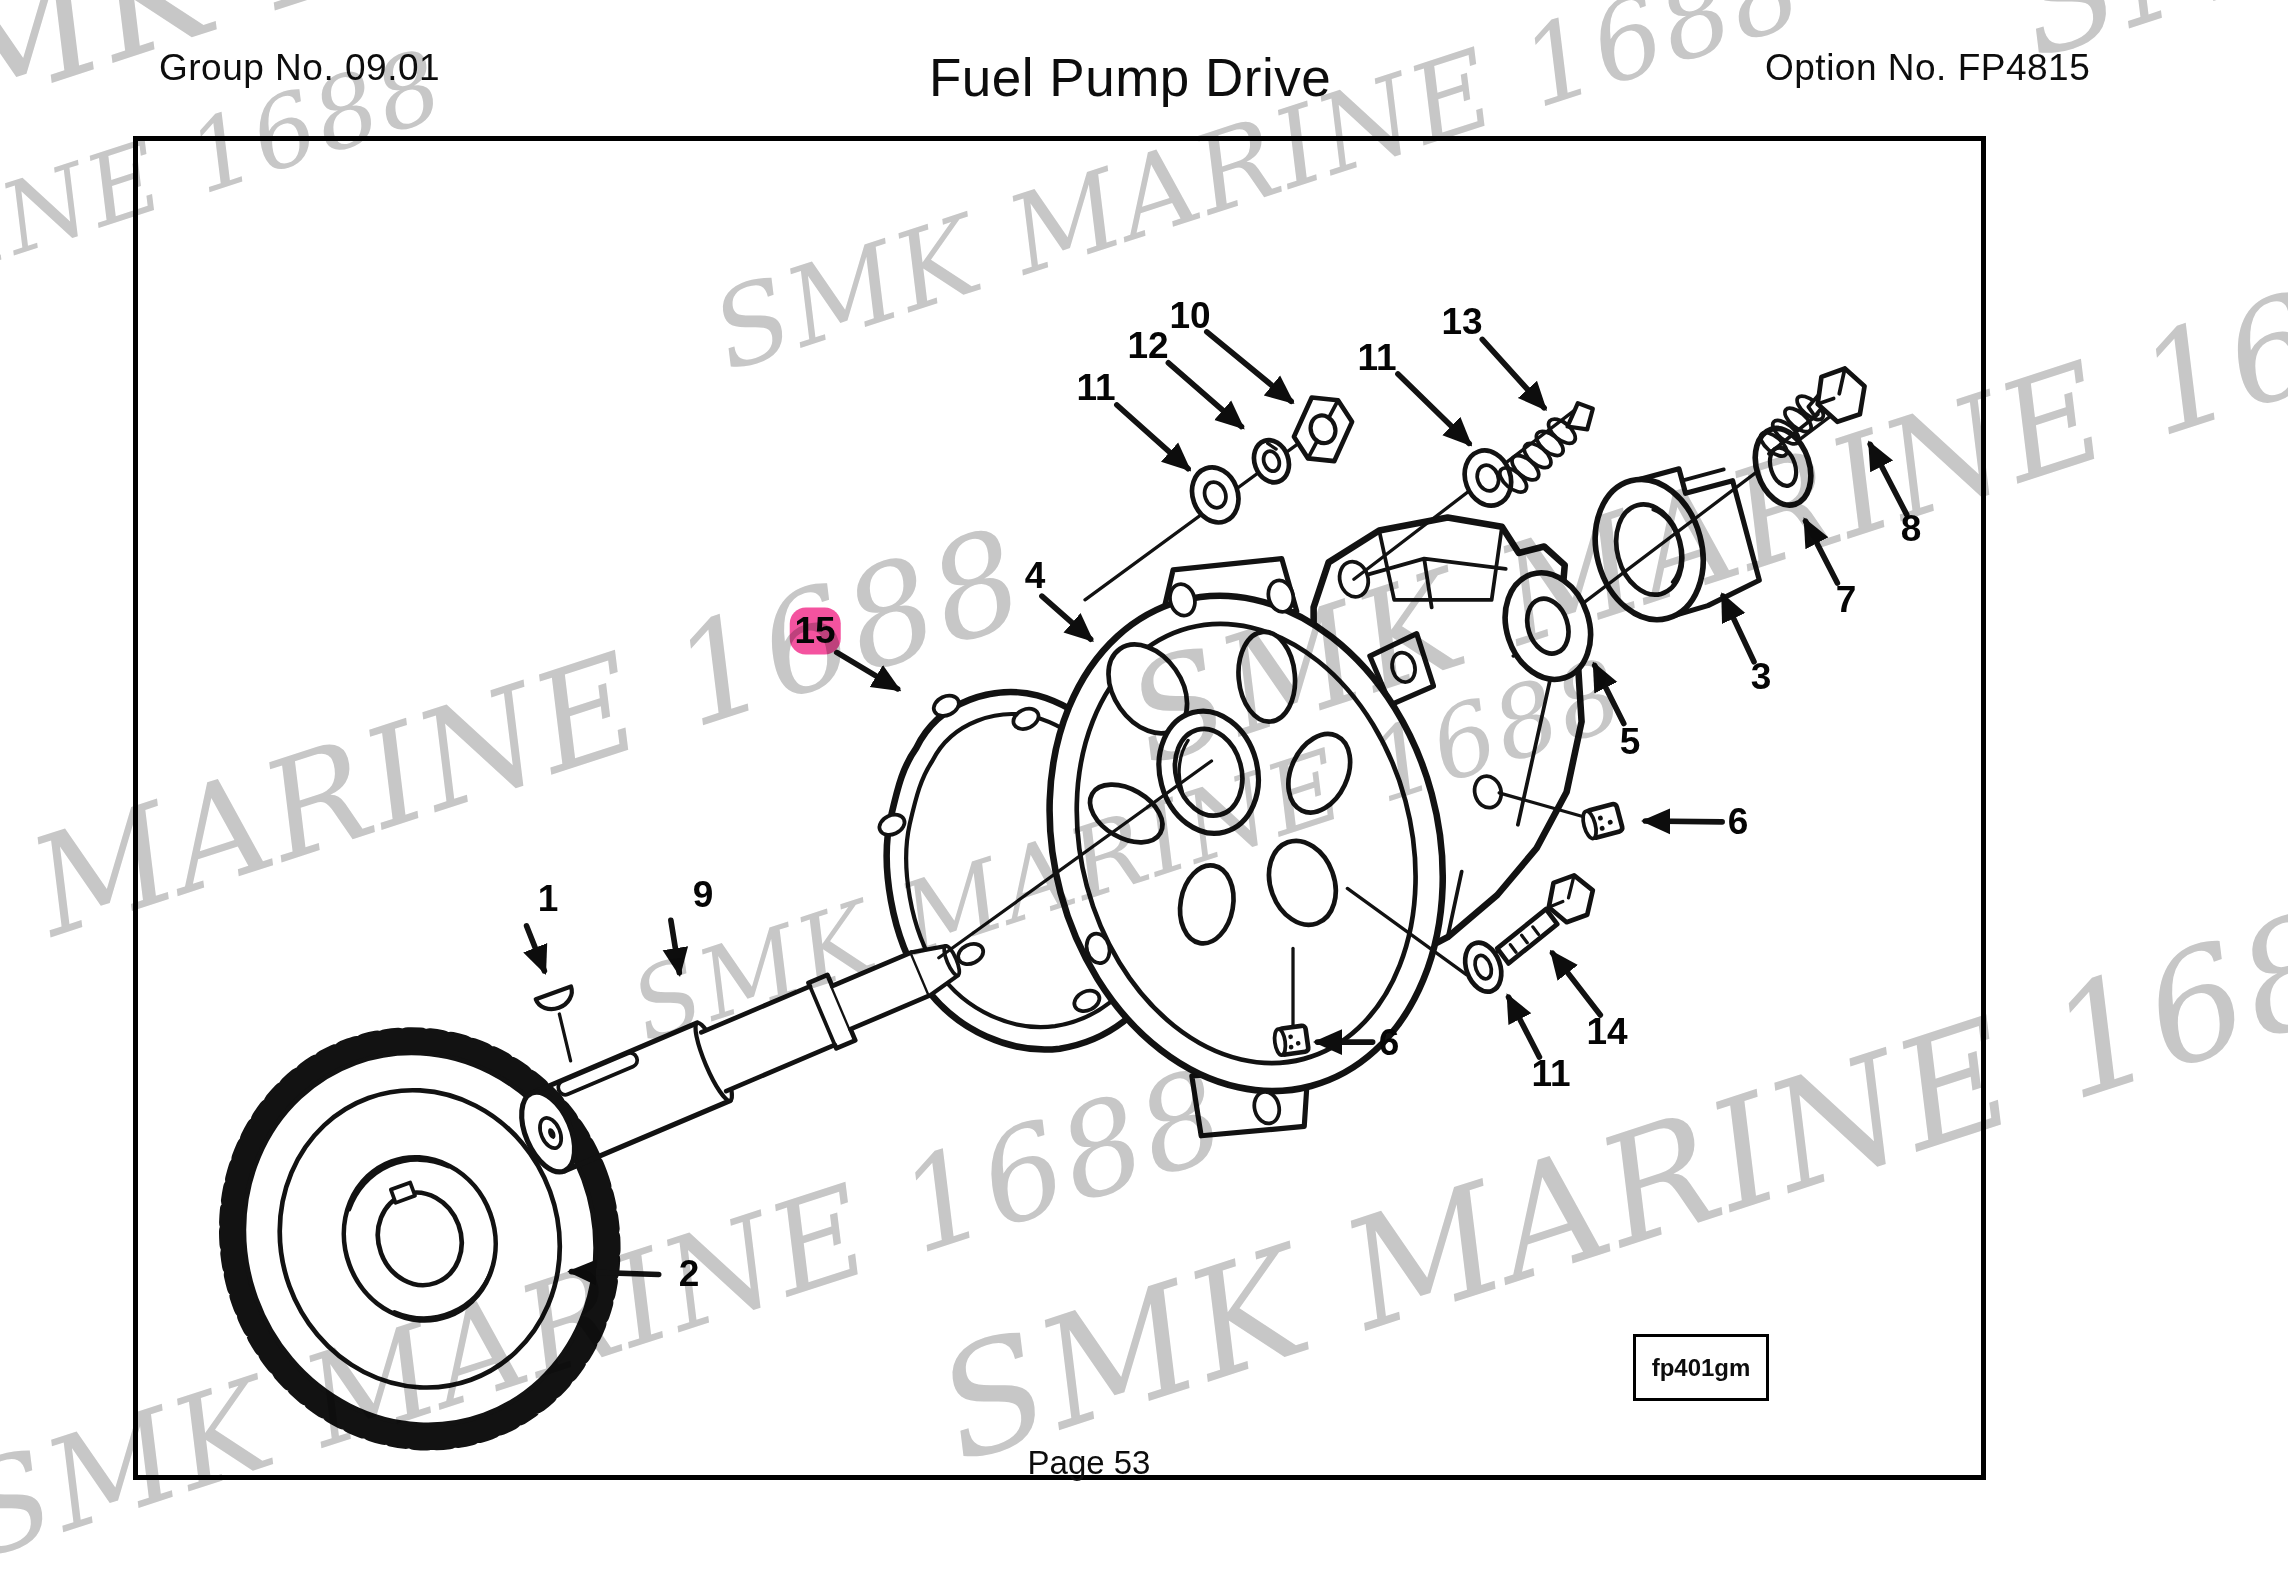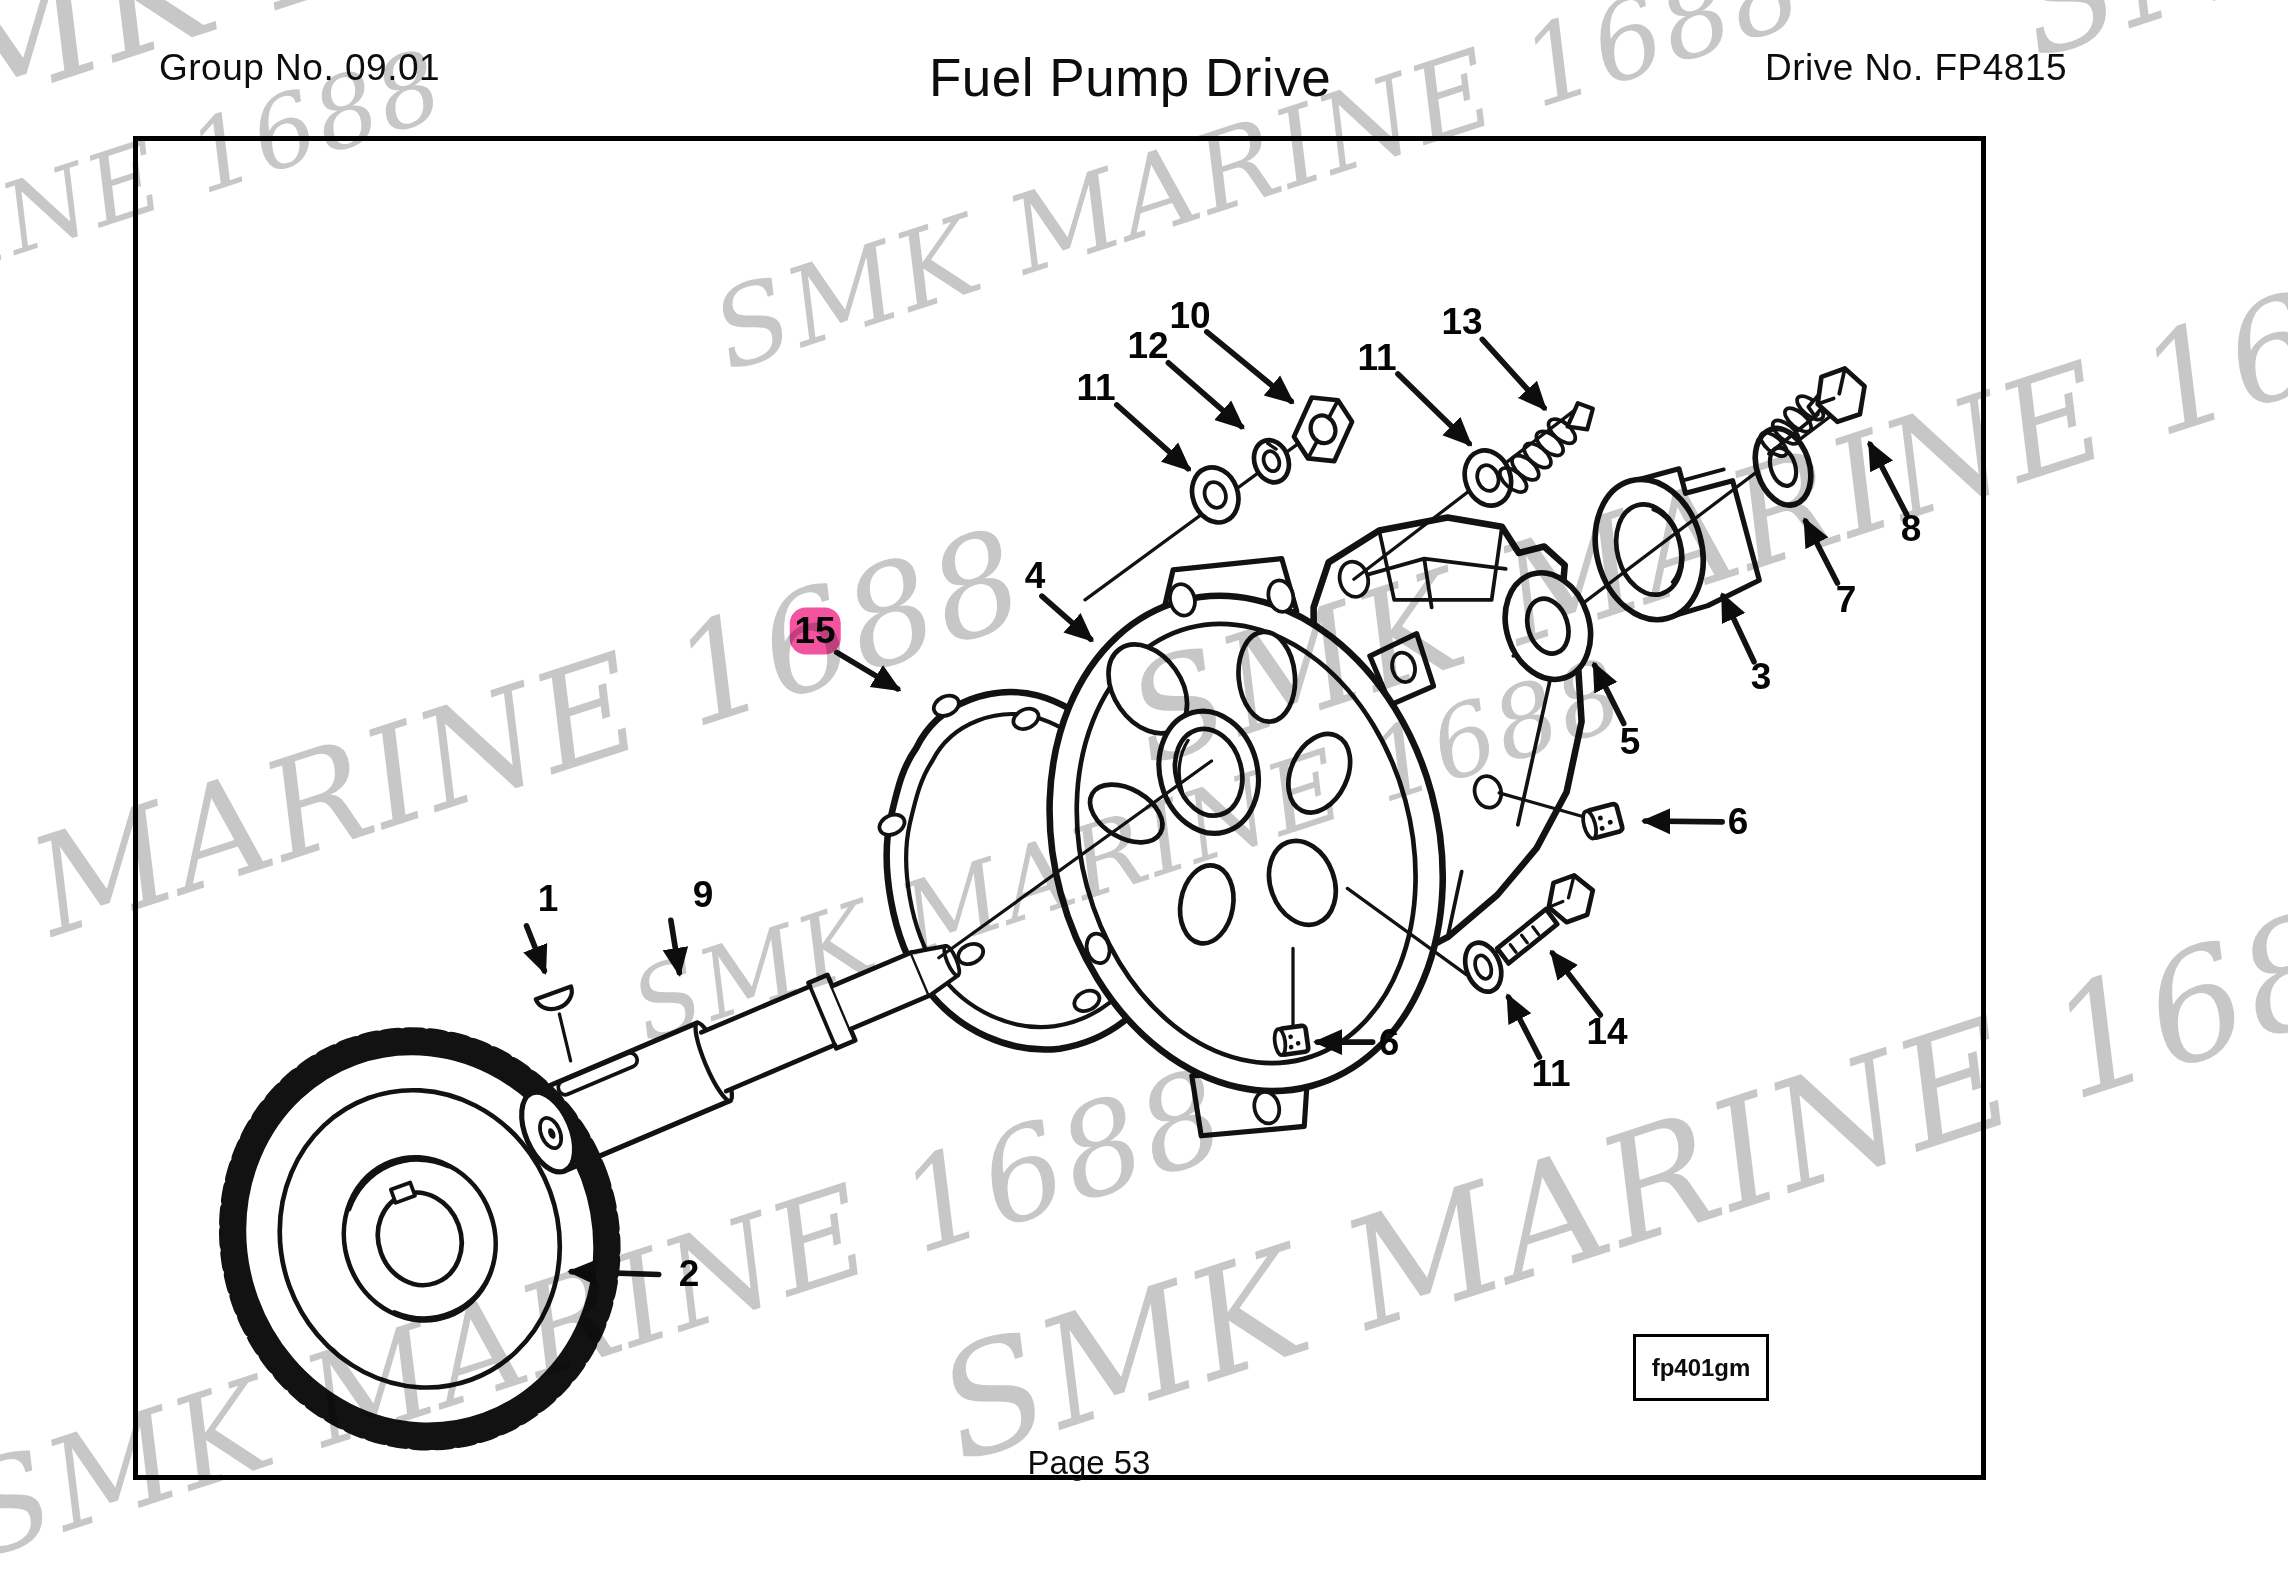--- a/index.html
+++ b/index.html
@@ -41,21 +41,21 @@
     opacity:0.5; letter-spacing:2.8px;
   }
 </style>
 </head>
 <body>
 
 <div class="page">
 
   <div id="hdr-group" class="hdr">Group No. 09.01</div>
   <div id="hdr-title" class="hdr">Fuel Pump Drive</div>
-  <div id="hdr-option" class="hdr">Drive No. FP4815</div>
+  <div id="hdr-option" class="hdr">Option No. FP4815</div>
 
   <div class="frame"></div>
 
   <svg class="diagram" viewBox="0 0 2443 1704">
     <defs>
       <marker id="ah" viewBox="0 0 10 10" refX="8.5" refY="5" markerWidth="5.2" markerHeight="5.2" orient="auto-start-reverse">
         <path d="M0,0.6 L10,5 L0,9.4 Z" fill="#0d0d0d"></path>
       </marker>
     </defs>
 

